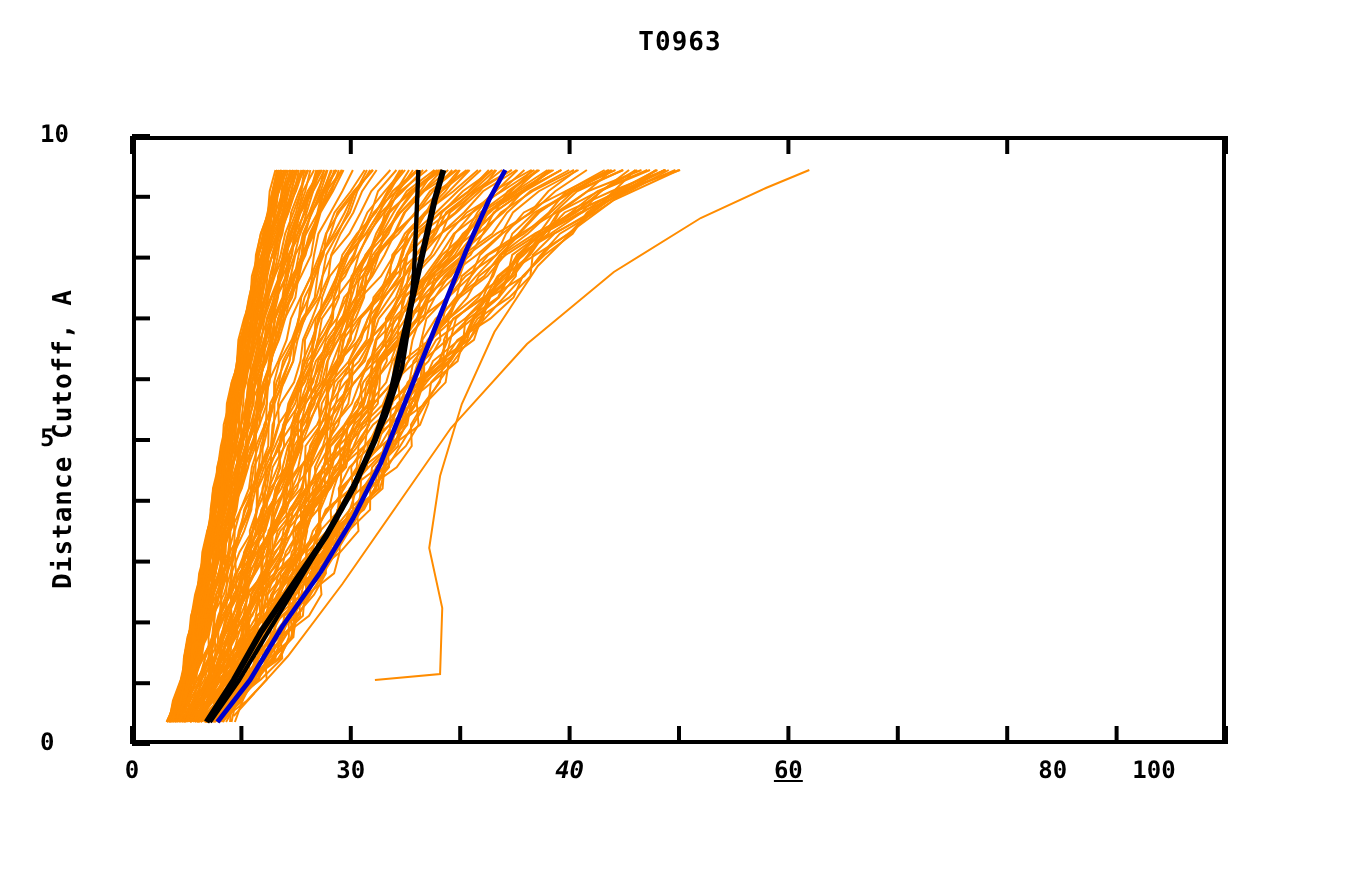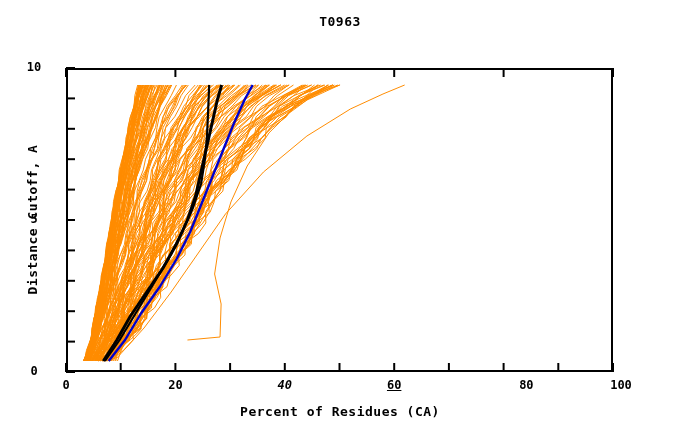--- a/index.html
+++ b/index.html
@@ -84,21 +84,21 @@
   .xtick-text {
     top: 378px;
     width: 60px;
     margin-left: -30px;
     text-align: center;
   }
   .ytick-text {
     left: 20px;
     width: 28px;
     margin-top: -8px;
-    text-align: center;
+    text-align: left;
   }
   #tick-overlay {
     position: absolute;
     left: 0;
     top: 0;
     width: 680px;
     height: 440px;
     pointer-events: none;
   }
 </style>
@@ -302,30 +302,29 @@
         <line x1="66" y1="250.39999999999998" x2="75" y2="250.39999999999998" stroke="#000" stroke-width="2"></line>
         <line x1="66" y1="220" x2="75" y2="220" stroke="#000" stroke-width="2"></line>
         <line x1="66" y1="189.6" x2="75" y2="189.6" stroke="#000" stroke-width="2"></line>
         <line x1="66" y1="159.20000000000002" x2="75" y2="159.20000000000002" stroke="#000" stroke-width="2"></line>
         <line x1="66" y1="128.79999999999998" x2="75" y2="128.79999999999998" stroke="#000" stroke-width="2"></line>
         <line x1="66" y1="98.39999999999998" x2="75" y2="98.39999999999998" stroke="#000" stroke-width="2"></line>
         <line x1="66" y1="68" x2="75" y2="68" stroke="#000" stroke-width="2"></line>
       </g>
   </svg>
 
-  <div class="axis-label" id="xlabel">Percent of Residues (CA)</div>
   <div class="axis-label" id="ylabel">Distance Cutoff, A</div>
 
   <div id="xtick-labels">
       <div class="tick-text xtick-text" style="left: 66px;">0</div>
-      <div class="tick-text xtick-text" style="left: 175.4px;">20</div>
+      <div class="tick-text xtick-text" style="left: 175.4px;">30</div>
       <div class="tick-text xtick-text" style="left: 284.8px; font-style: italic;">40</div>
       <div class="tick-text xtick-text" style="left: 394.2px; text-decoration: underline;">60</div>
       <div class="tick-text xtick-text" style="left: 503.6px; text-align: right;">80</div>
-      <div class="tick-text xtick-text" style="left: 621px;">100</div>
+      <div class="tick-text xtick-text" style="left: 577px;">100</div>
     </div>
   <div id="ytick-labels">
       <div class="tick-text ytick-text" style="top: 372px;">0</div>
       <div class="tick-text ytick-text" style="top: 220px;">5</div>
       <div class="tick-text ytick-text" style="top: 68px;">10</div>
     </div>
 
 </div>
 
 </body></html>

